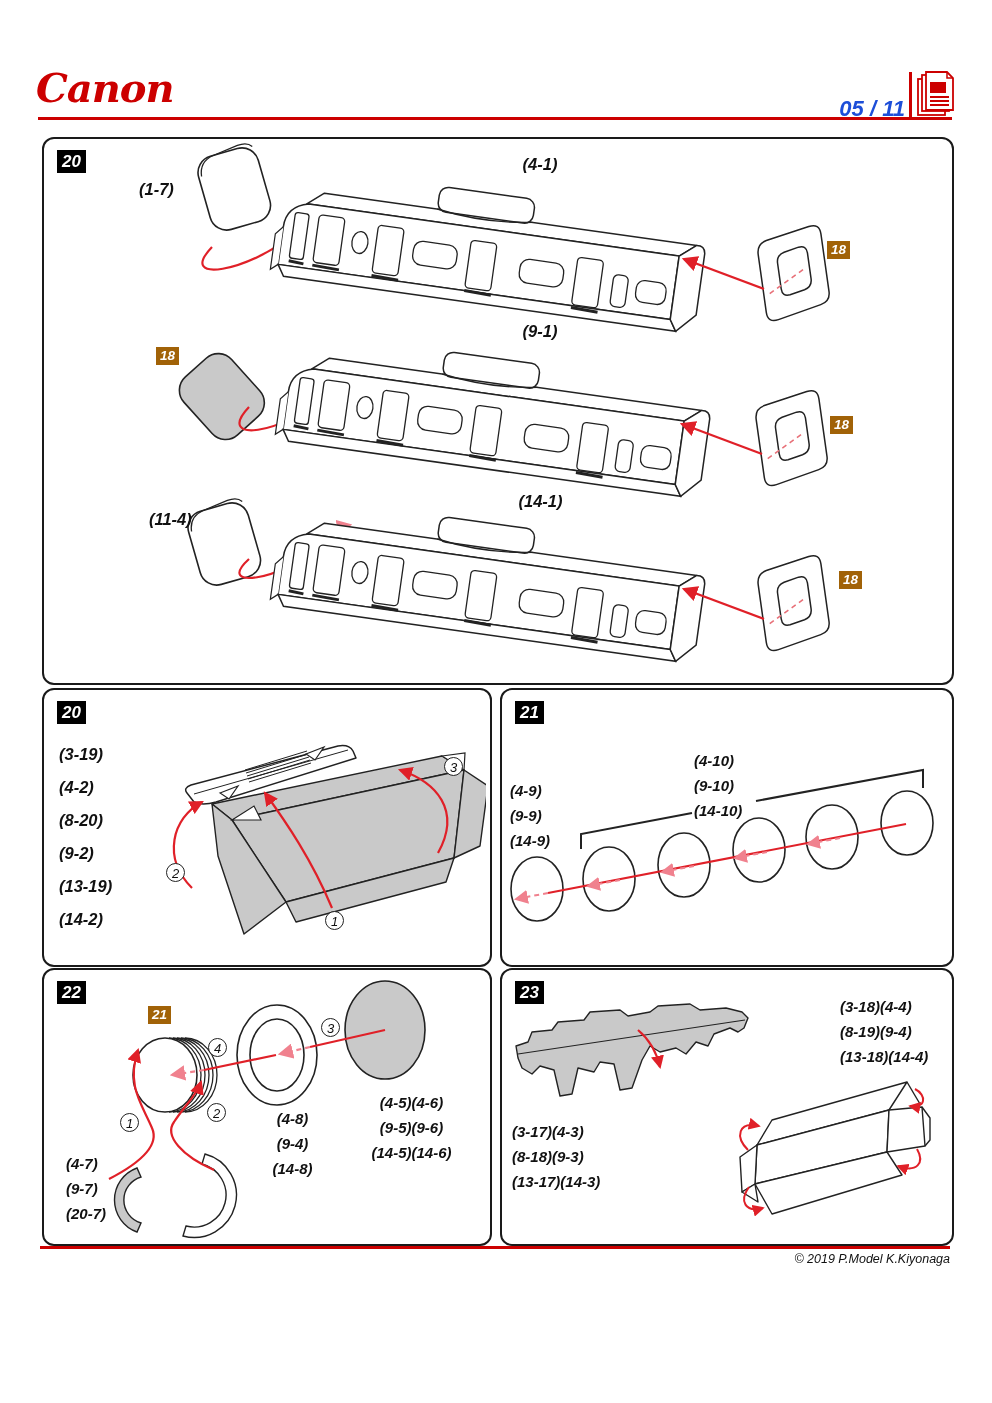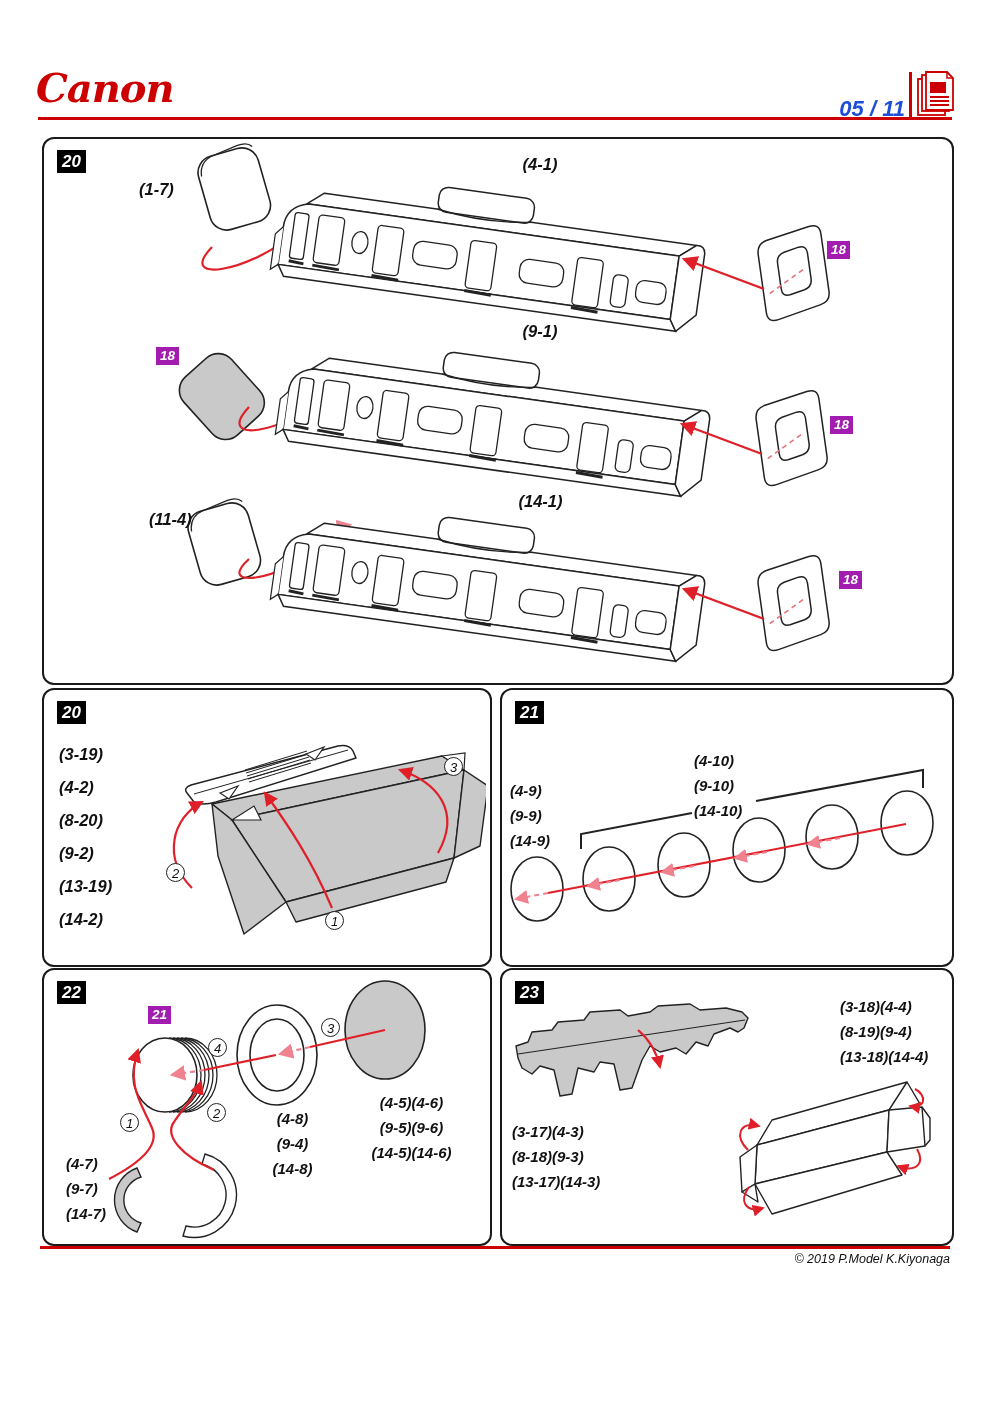--- a/index.html
+++ b/index.html
@@ -10,21 +10,21 @@
   .logo{left:36px;top:68px;font-family:"DejaVu Serif",serif;font-weight:bold;
         font-size:40px;color:#cc0000;letter-spacing:-1px;line-height:1;}
   .pageno{left:790px;top:96px;width:115px;text-align:right;font-size:22px;font-weight:bold;color:#1d4ed8;}
   .vrule{left:909px;top:72px;width:3px;height:48px;background:#cc0000;}
   .hrule{left:38px;top:117px;width:914px;height:3px;background:#cc0000;}
   
   .panel{position:absolute;border:2.2px solid #1a1a1a;border-radius:12px;background:#fff;}
   .panel svg{position:absolute;left:0;top:0;}
   .badge-step{position:absolute;background:#000;color:#fff;font-weight:bold;font-size:17px;
         line-height:23px;height:23px;min-width:29px;text-align:center;padding:0 3px;box-sizing:border-box;}
-  .badge-part{position:absolute;background:#a21caf;color:#fff;font-weight:bold;font-size:13.5px;
+  .badge-part{position:absolute;background:#a16207;color:#fff;font-weight:bold;font-size:13.5px;
         line-height:18px;height:18px;min-width:23px;text-align:center;padding:0 2px;box-sizing:border-box;}
   .lbl{position:absolute;font-weight:bold;font-size:16.5px;white-space:nowrap;color:#111;}
   .lbl.center{text-align:center;}
   .stack div{height:25px;line-height:25px;font-weight:bold;font-size:15px;white-space:nowrap;}
   .stack33 div{height:33px;line-height:33px;font-weight:bold;font-size:16.5px;white-space:nowrap;}
   .callout{position:absolute;width:19px;height:19px;border:1.4px solid #222;border-radius:50%;
         background:#fff;font-size:13px;line-height:19px;text-align:center;box-sizing:border-box;}
   
   .frule{left:40px;top:1246px;width:910px;height:3px;background:#cc0000;}
   .copy{left:0;top:1252px;width:950px;text-align:right;font-size:12.5px;color:#111;}
@@ -260,21 +260,21 @@
     </svg>
     <div class="badge-step" style="left:13px;top:11px;">22</div>
     <div class="badge-part" style="left:104px;top:36px;">21</div>
     <div class="callout" style="left:76px;top:143px;">1</div>
     <div class="callout" style="left:163px;top:133px;">2</div>
     <div class="callout" style="left:277px;top:48px;">3</div>
     <div class="callout" style="left:164px;top:68px;">4</div>
     <div class="stack" style="position:absolute;left:22px;top:181px;">
       <div>(4-7)</div>
       <div>(9-7)</div>
-      <div>(14-7)</div>
+      <div>(20-7)</div>
     </div>
     <div class="stack" style="position:absolute;left:206px;top:136px;width:85px;text-align:center;">
       <div>(4-8)</div>
       <div>(9-4)</div>
       <div>(14-8)</div>
     </div>
     <div class="stack" style="position:absolute;left:300px;top:120px;width:135px;text-align:center;">
       <div>(4-5)(4-6)</div>
       <div>(9-5)(9-6)</div>
       <div>(14-5)(14-6)</div>

